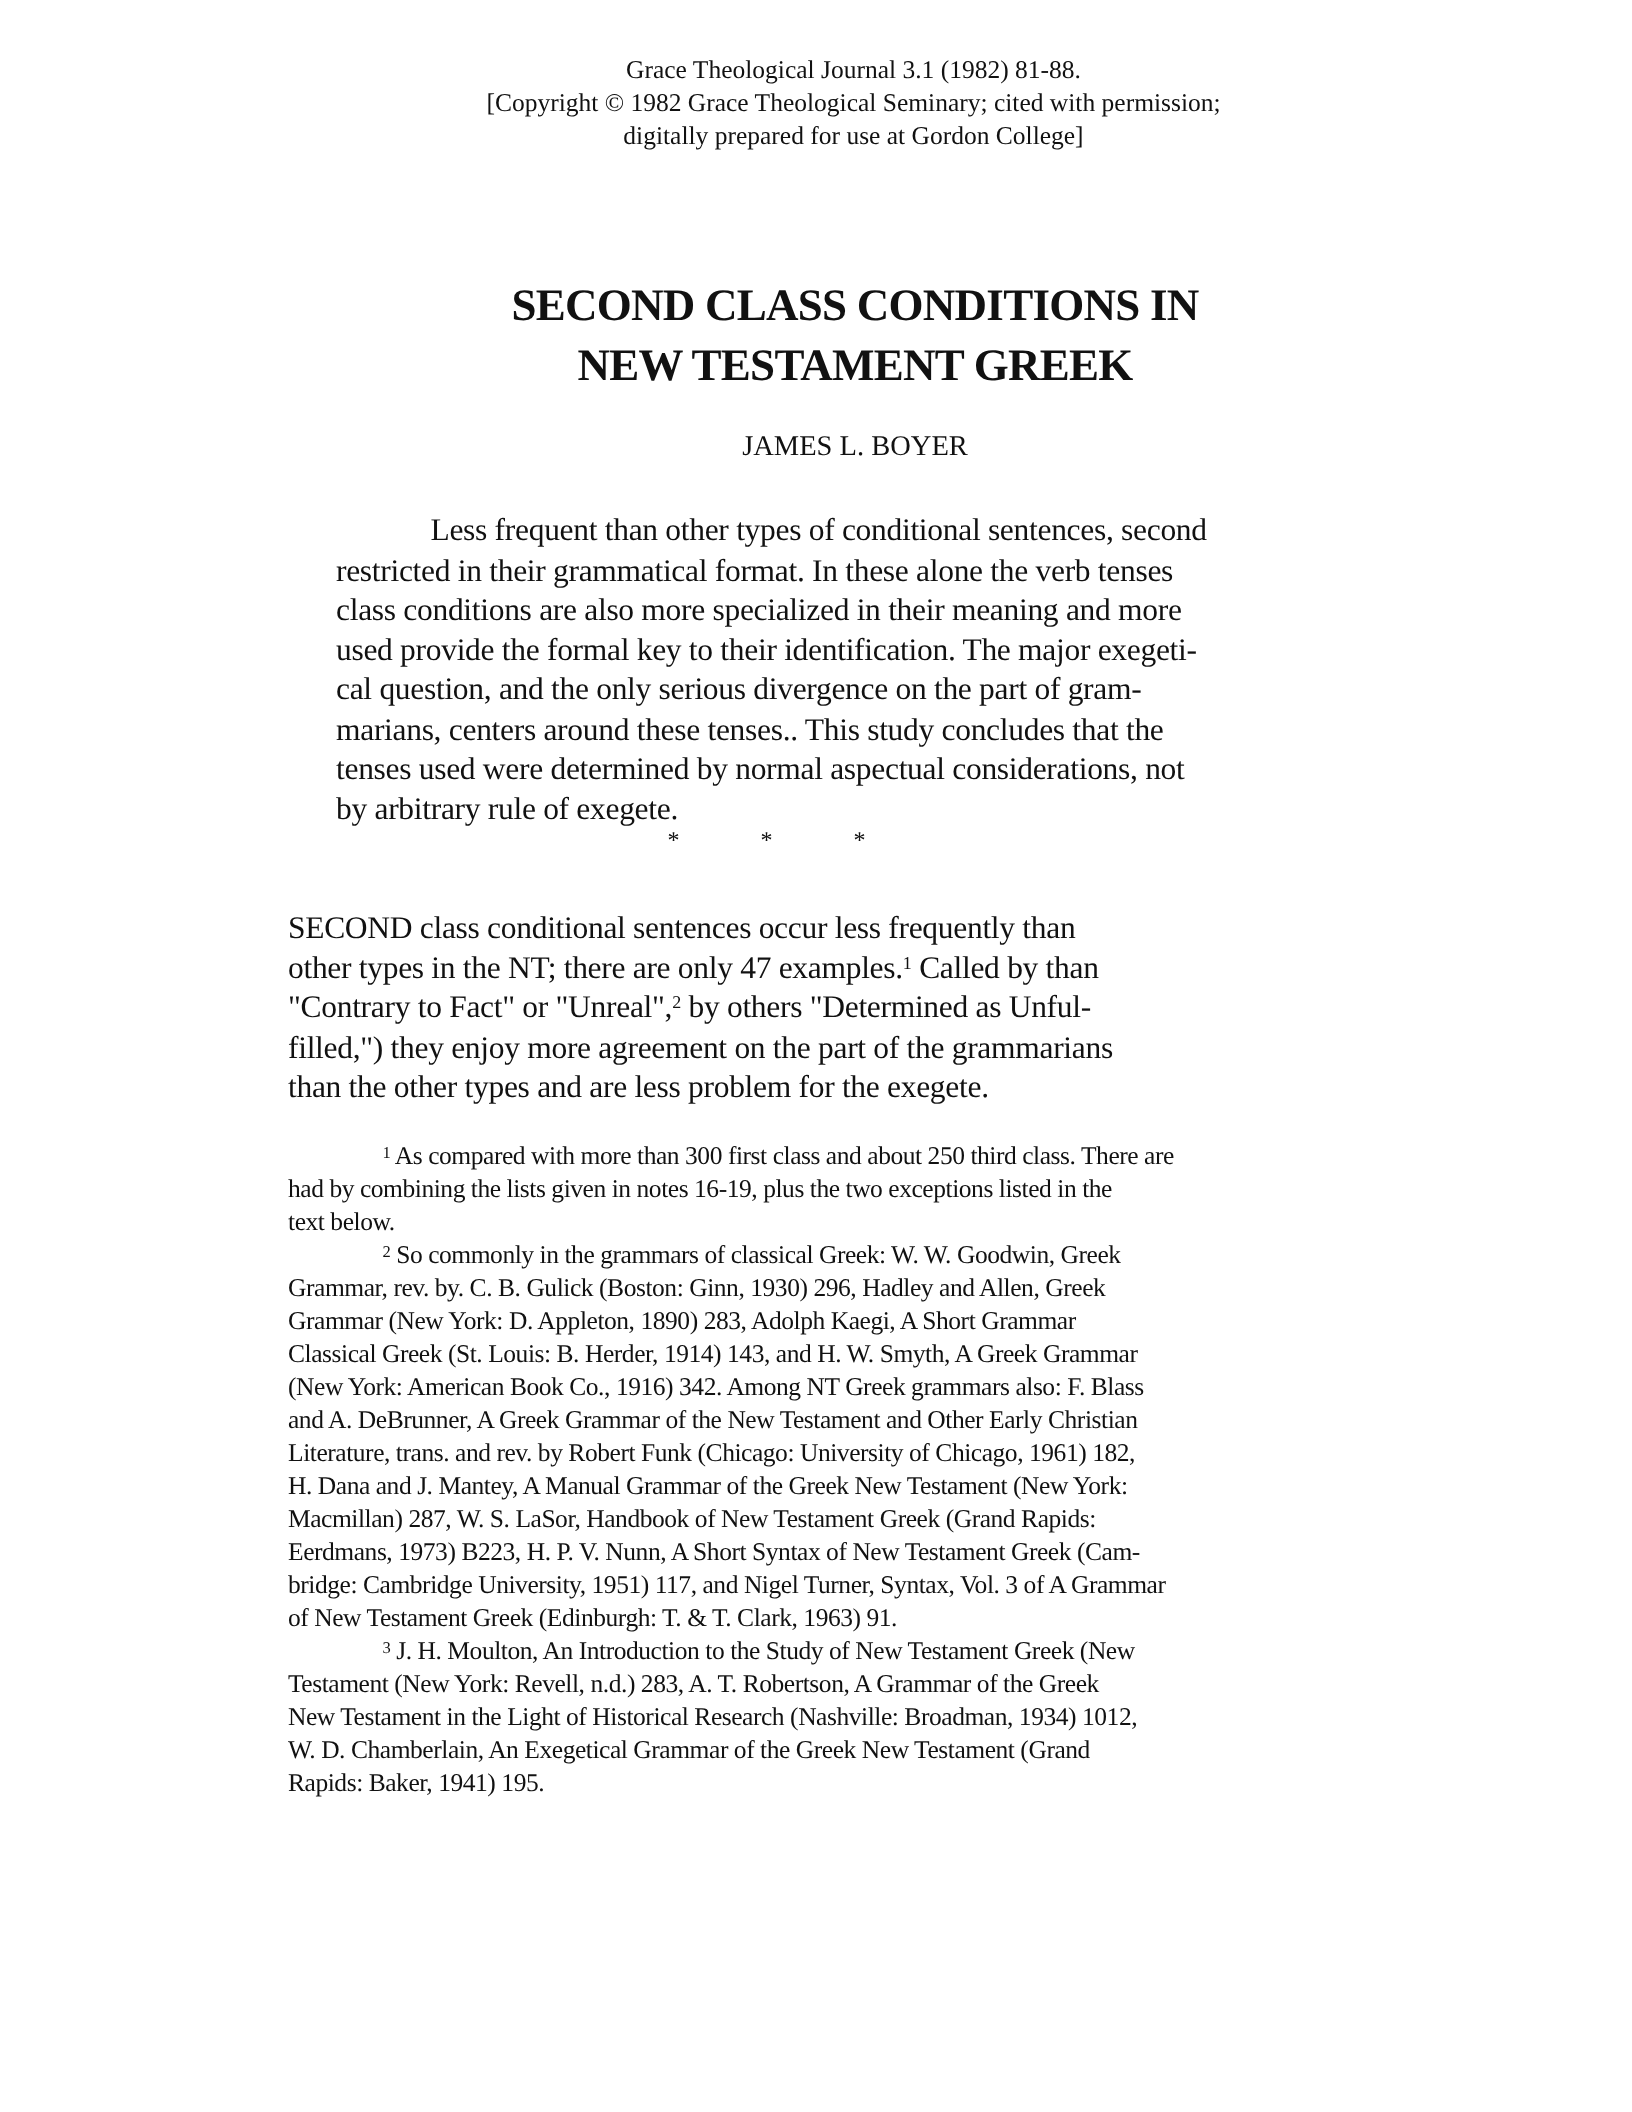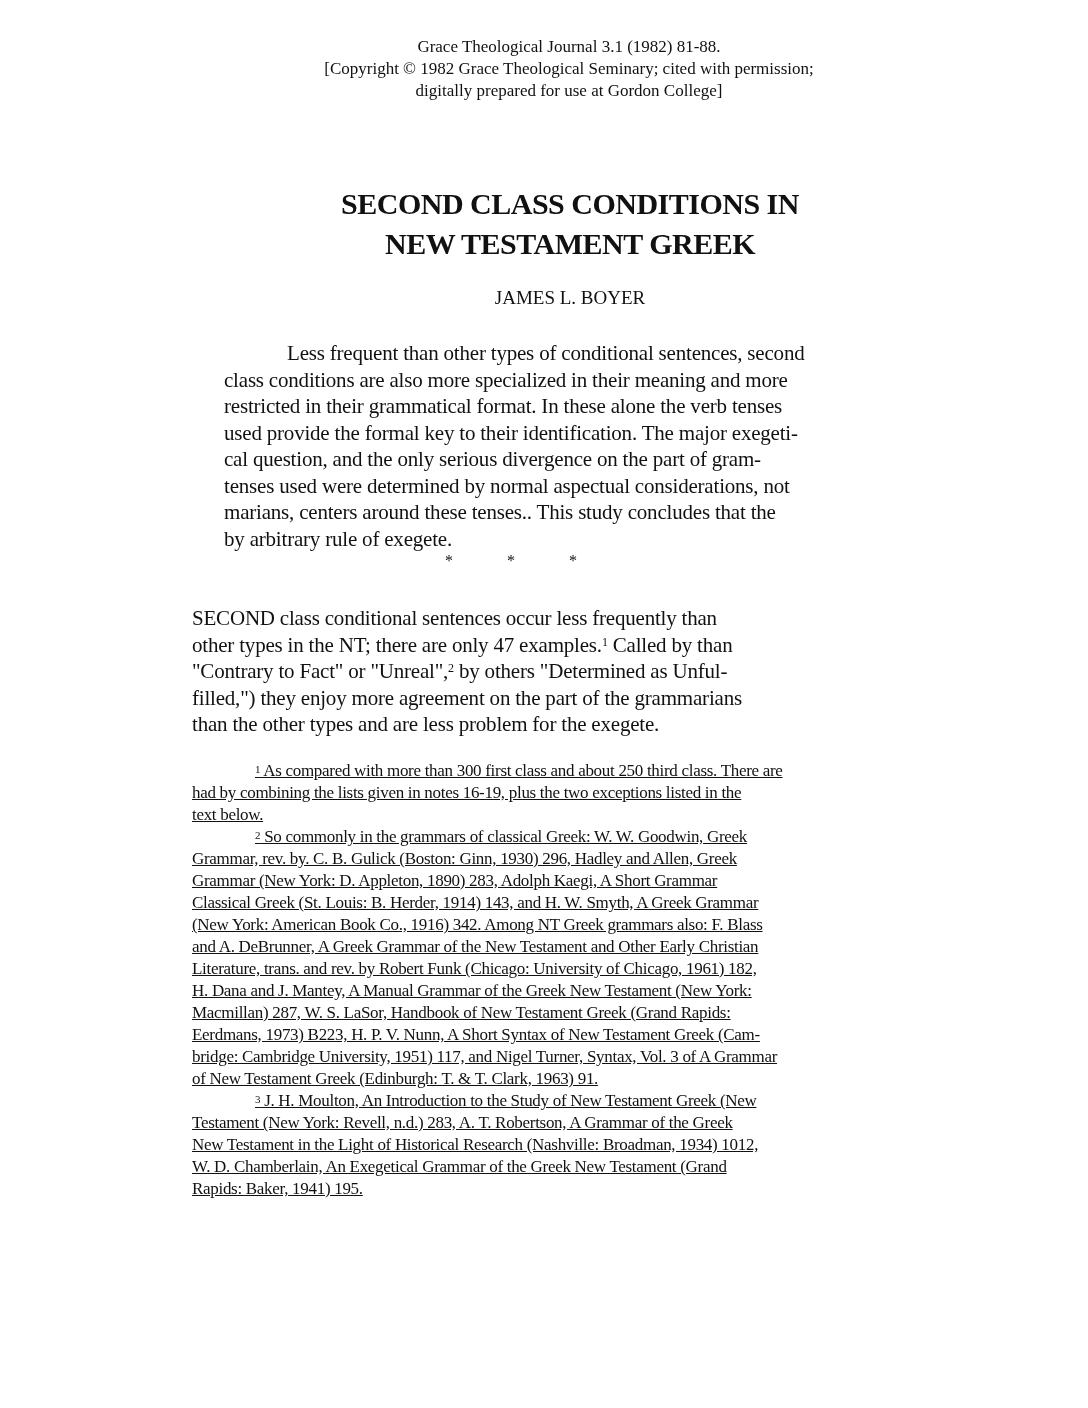--- a/index.html
+++ b/index.html
@@ -93,21 +93,21 @@
     }
     .footnotes {
       position: absolute;
       left: 192px;
       top: 760px;
       width: 720px;
       font-size: 17px;
       line-height: 22px;
       letter-spacing: -0.3px;
     }
-    .footnote { margin: 0; text-decoration: underline; }
+    .footnote { margin: 0; }
     .footnote .line { display: block; white-space: nowrap; }
     .footnote .line.indent { padding-left: 63px; }
     .footnote sup.fn { font-size: 11px; top: -2px; }
   </style>
 </head>
 <body>
 
 <div class="page">
 
   <div class="header">
@@ -118,26 +118,26 @@
 
   <h1 class="title" style="margin:0;">
     <span class="line">SECOND CLASS CONDITIONS IN</span>
     <span class="line">NEW TESTAMENT GREEK</span>
   </h1>
 
   <div class="author">JAMES L. BOYER</div>
 
   <div class="abstract">
     <span class="line indent">Less frequent than other types of conditional sentences, second</span>
+    <span class="line">restricted in their grammatical format. In these alone the verb tenses</span>
     <span class="line">class conditions are also more specialized in their meaning and more</span>
-    <span class="line">restricted in their grammatical format. In these alone the verb tenses</span>
     <span class="line">used provide the formal key to their identification. The major exegeti-</span>
     <span class="line">cal question, and the only serious divergence on the part of gram-</span>
+    <span class="line">marians, centers around these tenses.. This study concludes that the</span>
     <span class="line">tenses used were determined by normal aspectual considerations, not</span>
-    <span class="line">marians, centers around these tenses.. This study concludes that the</span>
     <span class="line">by arbitrary rule of exegete.</span>
   </div>
 
   <div class="asterisks">*   *   *</div>
 
   <div class="body-para">
     <span class="line">SECOND class conditional sentences occur less frequently than</span>
     <span class="line"><span>other types in the NT; there are only 47 examples.</span><sup class="fn">1</sup><span> Called by than</span></span>
     <span class="line"><span>"Contrary to Fact" or "Unreal",</span><sup class="fn">2</sup><span> by others "Determined as Unful-</span></span>
     <span class="line">filled,") they enjoy more agreement on the part of the grammarians</span>

